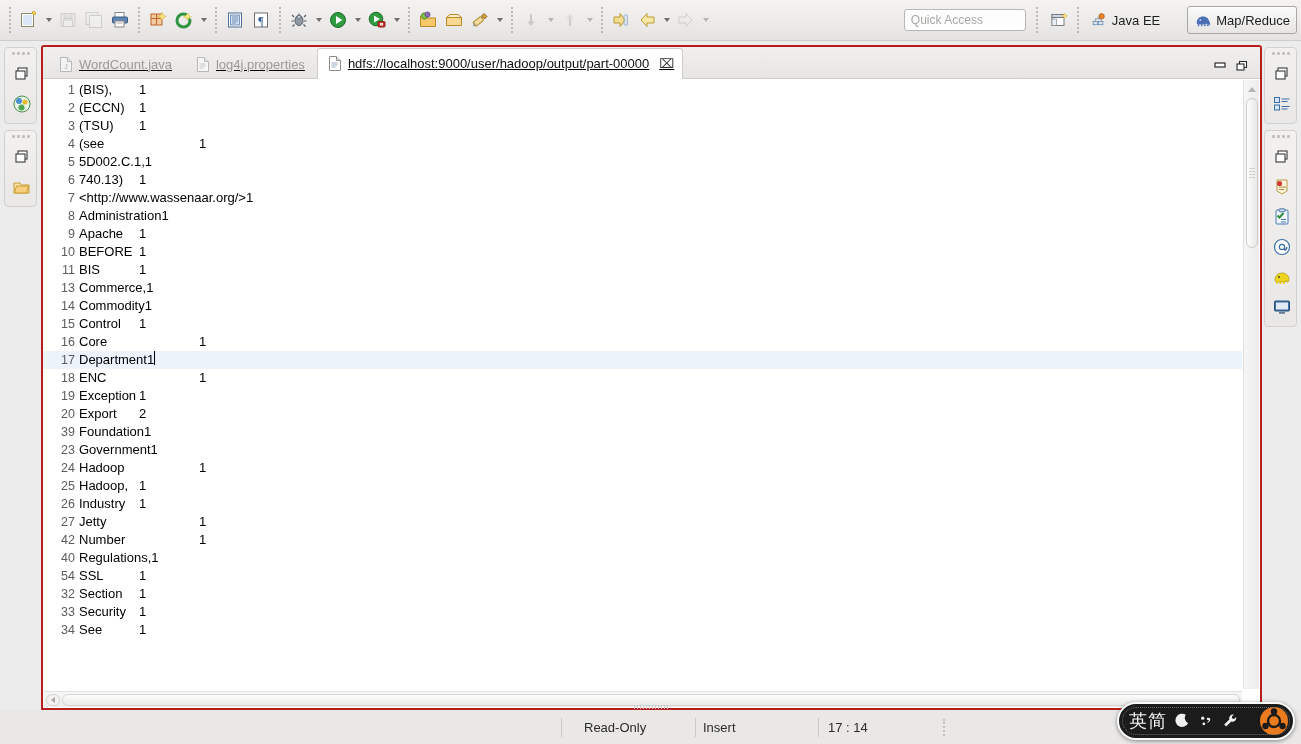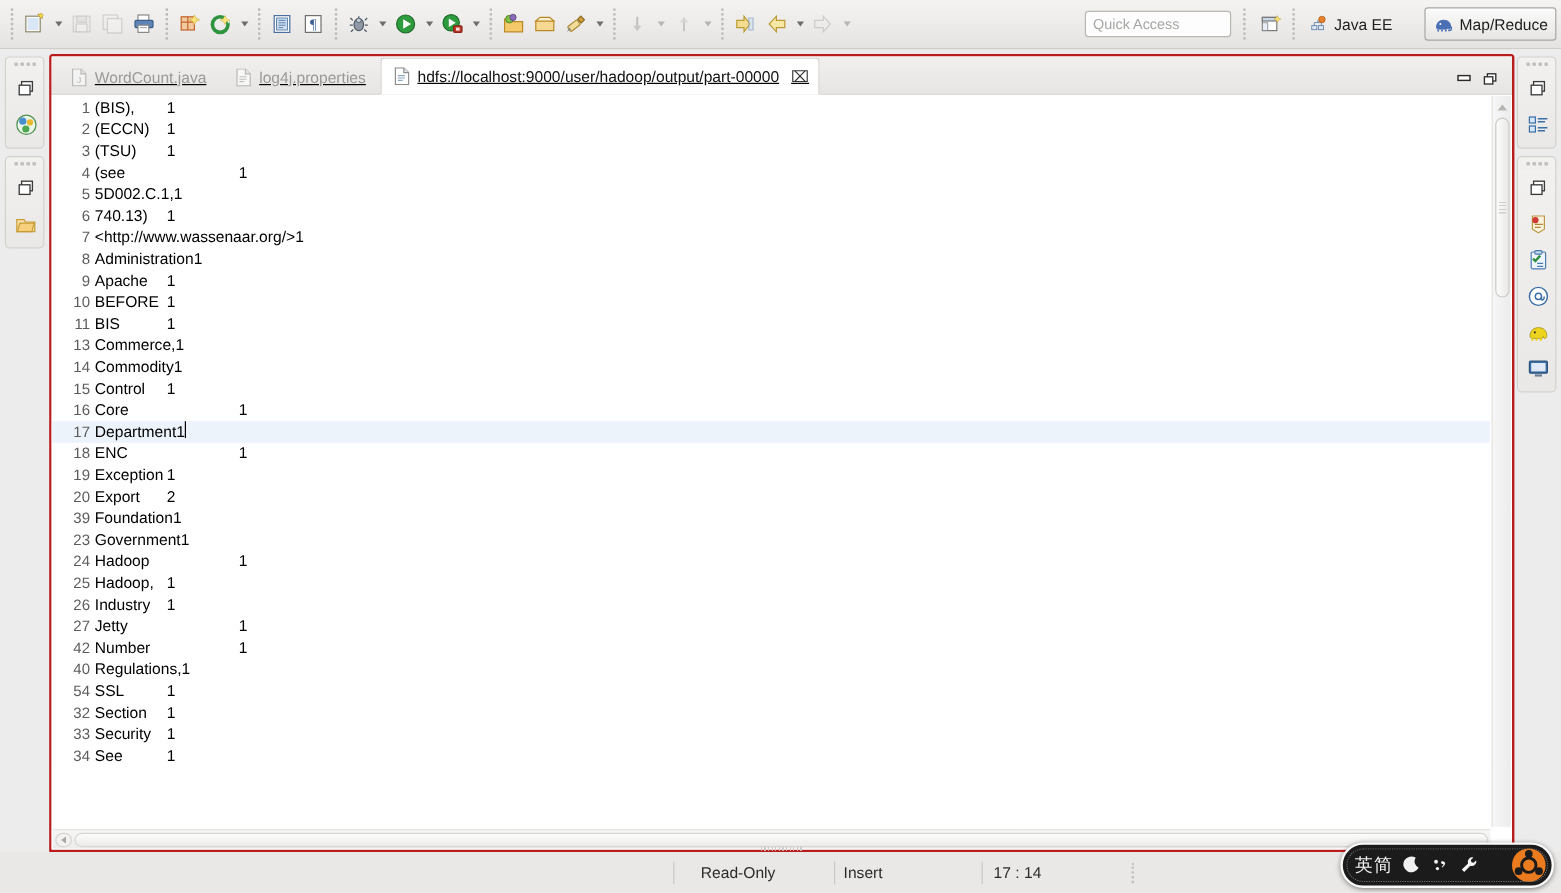--- a/index.html
+++ b/index.html
@@ -243,21 +243,21 @@
     border-radius:19px;
     box-shadow:0 1px 4px rgba(0,0,0,.45);
     display:flex; align-items:center; padding:0 4px 0 10px; gap:7px;
     overflow:hidden;
   }
   .ime-dash {
     position:absolute; left:3px; top:3px; right:3px; bottom:3px;
     border:1px dotted #6e6e6e; border-radius:16px; pointer-events:none;
   }
   .ime-text {
-    color:#f2f2f2; font-size:15px; letter-spacing:1px;
+    color:#f2f2f2; font-size:18px; letter-spacing:1px;
     font-family:"DejaVu Sans", sans-serif;
   }
   .ime-ico { width:17px;height:18px;display:block;flex:none; }
   .ime-logo { width:30px;height:30px;display:block;margin-left:auto;flex:none; }
 </style>
 </head>
 <body>
 
 <div id="app">
 

